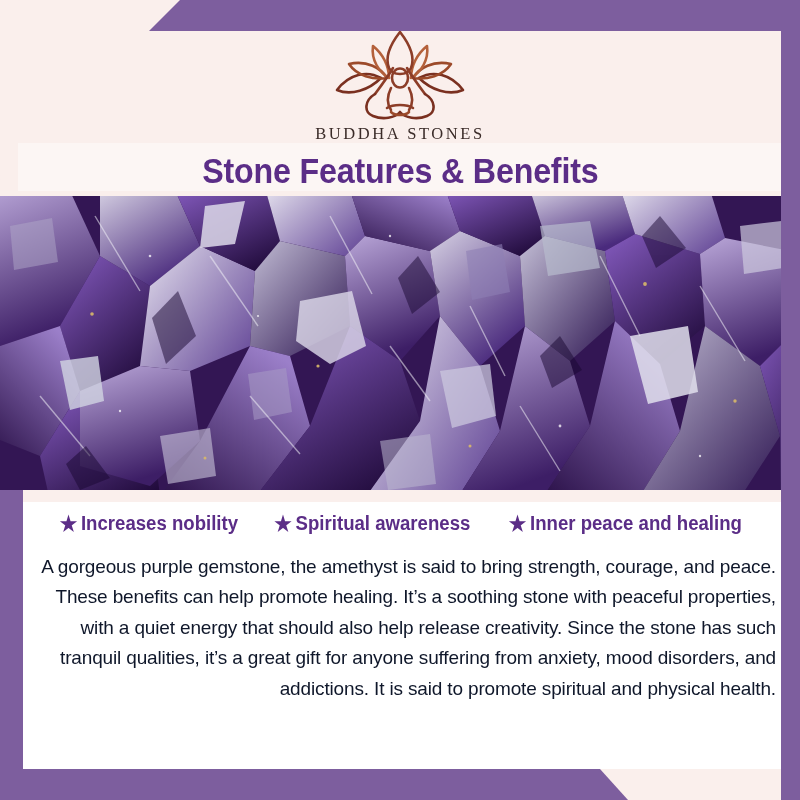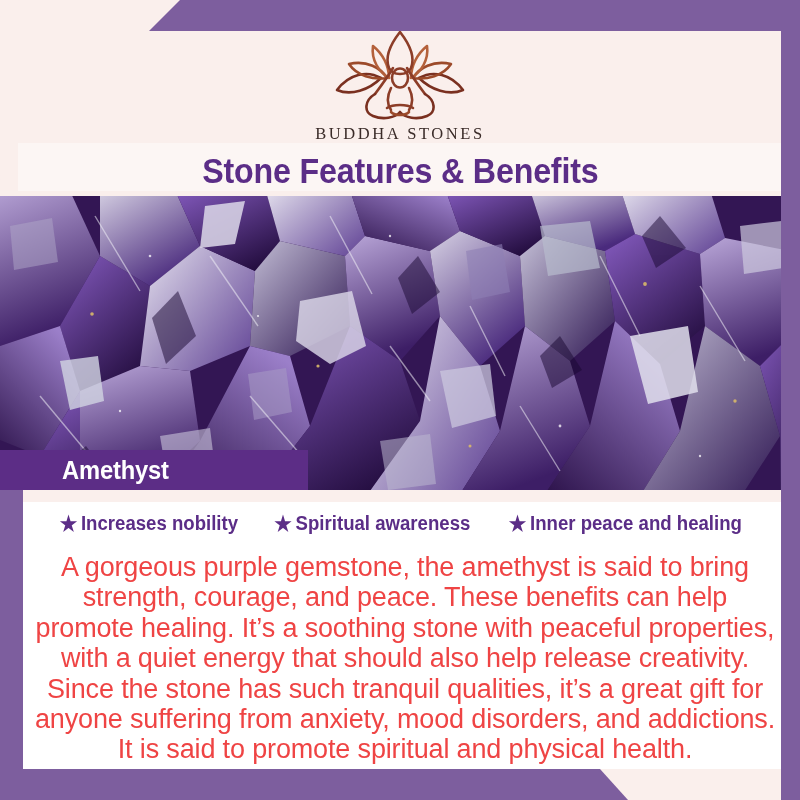--- a/index.html
+++ b/index.html
@@ -171,26 +171,26 @@
     font-size: 21px;
     line-height: 1;
     margin-right: 4px;
     color: #5b2d87;
   }
 
   .body-copy {
     position: absolute;
     top: 62px; left: 11px;
     width: 742px;
-    color: #ef4444;
-    font-size: 27px;
+    color: #0f172a;
+    font-size: 19px;
     line-height: 30.4px;
     font-weight: 400;
     letter-spacing: -0.15px;
-    text-align: center;
+    text-align: right;
   }
 </style>
 </head>
 <body>
 
 <div id="page">
 
   <div class="photo">
     <svg viewBox="0 0 800 294" preserveAspectRatio="none" aria-hidden="true">
       <defs>
@@ -340,23 +340,20 @@
         </g>
       </svg>
       <div class="logo-word">BUDDHA STONES</div>
     </div>
   </div>
 
   <div class="title-band">
     <div class="title-text">Stone Features &amp; Benefits</div>
   </div>
 
-  <div class="stone-banner">
-    <span class="stone-banner-label">Amethyst</span>
-  </div>
 
   <div class="content">
     <div class="content-top-tint"></div>
 
     <div class="benefits">
       <div class="benefit">
         <span class="star">★</span>
         <span>Increases nobility</span>
       </div>
       <div class="benefit">

